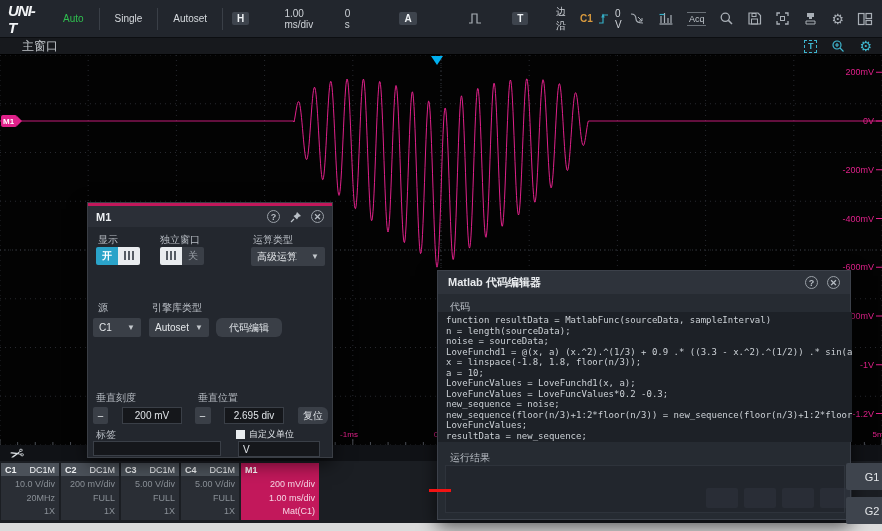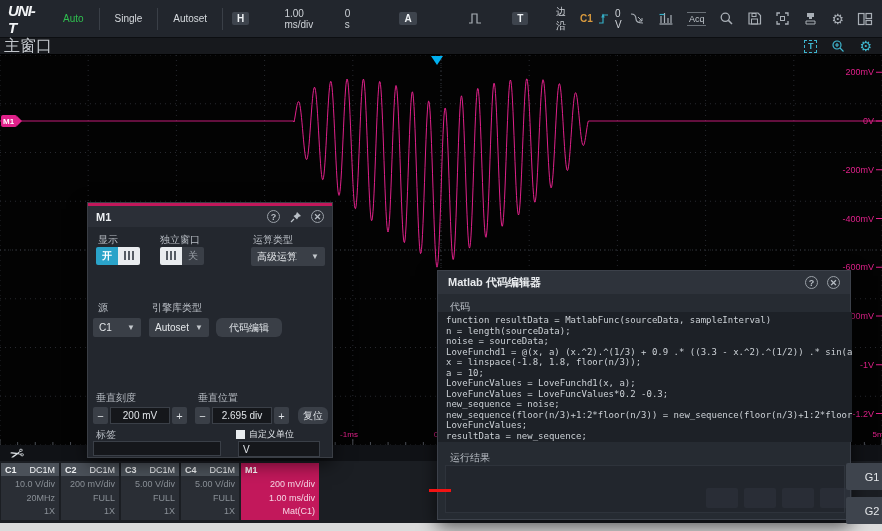--- a/index.html
+++ b/index.html
@@ -17,21 +17,21 @@
   .chip{background:#3e444d;color:#eef1f4;font-weight:bold;font-size:10px;padding:1px 5px;border-radius:2px}
   .tbtxt{font-size:10px;color:#cfd3d8}
   .orange{color:#d99a3e;font-weight:bold}
   .icon{display:inline-flex;align-items:center;justify-content:center;color:#a9afb6}
   .icon svg{display:block}
   .igap{margin-left:13px}
   .acq{font-size:9px;color:#bfc5cb;border-top:1px solid #6a7077;border-bottom:1px solid #6a7077;padding:1px 2px}
   .gear{font-size:14px;line-height:14px;color:#a9afb6}
   
   .subbar{left:0;top:38px;width:882px;height:17px;background:#17191d;display:flex;align-items:center;box-sizing:border-box;border-bottom:1px solid #000}
-  .subtitle{font-size:16px;color:#c3c7cc;margin-left:4px}
+  .subtitle{font-size:12px;color:#c3c7cc;margin-left:22px}
   .sub-icons{position:absolute;right:10px;top:1px;display:flex;gap:14px;align-items:center}
   .teal{color:#3fb6cf}
   .tnote{font-size:9px;font-weight:bold;color:#3fb6cf;border:1px dashed #3fb6cf;padding:0 3px;line-height:11px}
   
   .scope{left:0;top:55px;width:882px;height:390px;background:#030303}
   .scope svg{position:absolute;left:0;top:0}
   .midstrip{left:0;top:445px;width:882px;height:16px;background:#101216}
   .scissors{left:10px;top:444px;font-size:17px;color:#d9dde1;transform:scaleX(-1) rotate(14deg);z-index:3}
   
   .m1dlg{left:88px;top:203px;width:244px;height:254px;background:#23272e;border-top:3px solid #c2185b;
@@ -47,21 +47,21 @@
   .tseg.dark{background:#3a3f47;color:#9aa0a7}
   .tseg.white{background:#e9ecef}
   .bars i{display:inline-block;width:2px;height:9px;margin:0 1px;background:#555b63}
   .dd{position:absolute;background:#3a3f47;color:#e4e7ea;font-size:10px;display:flex;align-items:center;
       padding:0 6px;height:19px;border-radius:2px;box-sizing:border-box}
   .dd .car{margin-left:auto;font-size:8px;color:#c3c7cc}
   .btn{position:absolute;background:#3a3f47;color:#dfe3e7;font-size:10px;display:flex;align-items:center;justify-content:center;
        height:19px;border-radius:6px;box-sizing:border-box}
   .step{position:absolute;display:flex;height:17px;align-items:stretch}
   .step .pm{width:15px;background:#3a3f47;color:#dfe3e7;font-size:11px;display:flex;align-items:center;justify-content:center;border-radius:2px}
-  .step .val{width:60px;background:#15171b;color:#dfe3e7;font-size:10px;display:flex;align-items:center;justify-content:center;margin:0 2px;border:1px solid #3a3f47;box-sizing:border-box}
+  .step .val{width:60px;background:#15171b;color:#dfe3e7;font-size:10px;display:flex;align-items:center;justify-content:center;margin:0 14px;border:1px solid #3a3f47;box-sizing:border-box}
   .inp{position:absolute;background:#15171b;border:1px solid #3a3f47;height:15px;box-sizing:border-box;font-size:10px;color:#dfe3e7;padding:0 4px;display:flex;align-items:center}
   .chk{position:absolute;display:flex;align-items:center;gap:4px;font-size:9px;color:#dfe3e7}
   .chk .box{width:9px;height:9px;background:#e9ecef}
   
   .mleditor{left:437px;top:270px;width:414px;height:250px;background:#262b32;border:1px solid #3c414a;
             box-shadow:0 6px 18px rgba(0,0,0,.65);z-index:4;box-sizing:border-box}
   .ml-title{height:23px;background:#2e333b;display:flex;align-items:center;padding:0 10px;font-size:11px;font-weight:bold;color:#e8ebee}
   .ml-code-lbl{position:absolute;left:12px;top:29px;font-size:10px;color:#b9bec5}
   .ml-pre{position:absolute;left:0;top:41px;width:414px;height:130px;background:#1d2127;margin:0;box-sizing:border-box;
           padding:3px 8px;font-family:"DejaVu Sans Mono",monospace;font-size:9px;line-height:10.5px;color:#ccd1d6;

